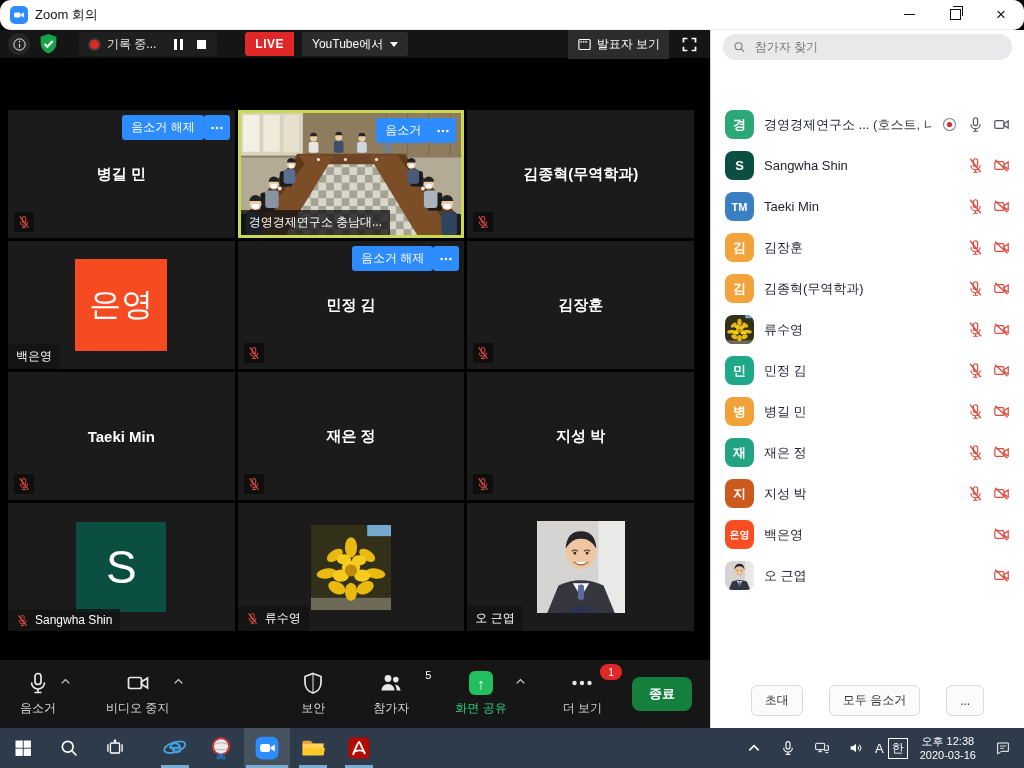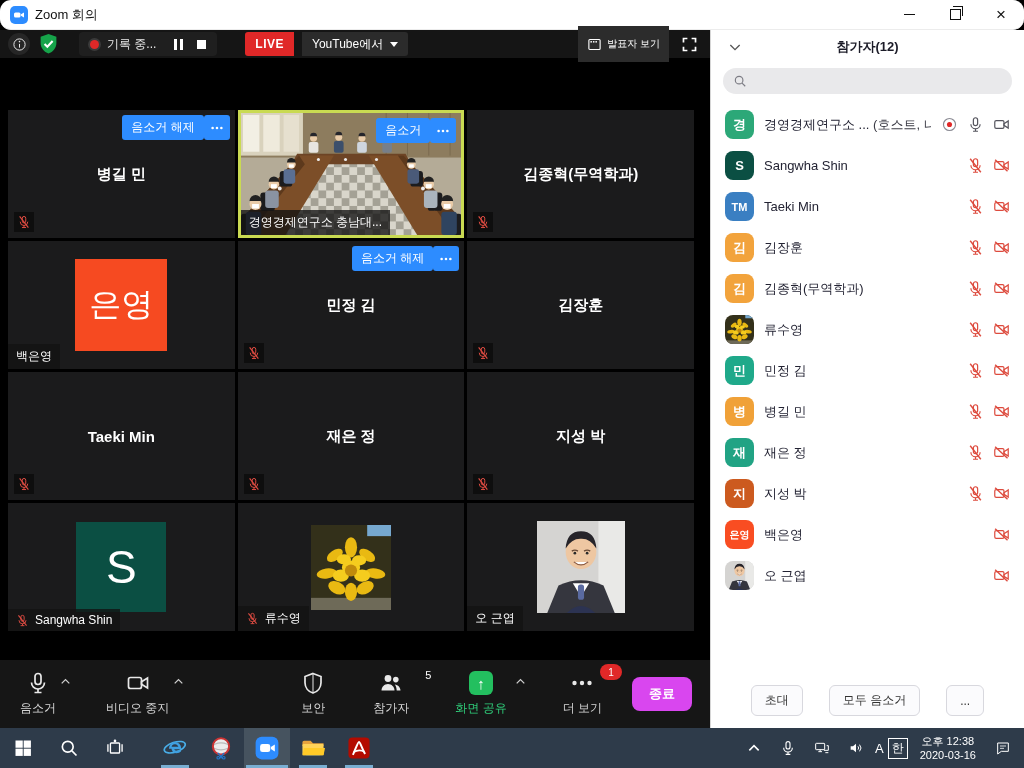--- a/index.html
+++ b/index.html
@@ -29,21 +29,21 @@
   .tb-shield{width:21px;height:22px;}
   .tb-rec{display:flex;align-items:center;gap:8px;background:#1f1f1f;border-radius:4px;height:24px;padding:0 11px;margin-left:12px;color:#ececec;font-size:12px;}
   .rec-dot{width:9px;height:9px;border-radius:50%;background:#e02828;box-shadow:0 0 0 2px #3a3a3a;}
   .rec-pause{display:flex;gap:3px;margin-left:10px;}
   .rec-pause i{display:block;width:3px;height:11px;background:#fff;}
   .rec-stop{width:9px;height:9px;background:#fff;margin-left:6px;}
   .tb-live{background:#e02828;color:#fff;font-weight:bold;font-size:12px;height:24px;padding:0 10px;display:flex;align-items:center;border-radius:3px 0 0 3px;margin-left:20px;letter-spacing:.5px;}
   .tb-yt{background:#2b2b2b;color:#fff;font-size:12px;height:24px;padding:0 10px;display:flex;gap:7px;align-items:center;border-radius:0 3px 3px 0;}
   .yt-caret{width:0;height:0;border-left:4px solid transparent;border-right:4px solid transparent;border-top:5px solid #fff;}
   .tb-right{margin-left:auto;display:flex;align-items:center;gap:12px;padding-right:4px;}
-  .tb-speaker{background:#2c2c2c;color:#fff;font-size:10px;height:36px;padding:0 9px;display:flex;align-items:center;gap:5px;}
+  .tb-speaker{background:#2c2c2c;color:#fff;font-size:12px;height:29px;padding:0 9px;display:flex;align-items:center;gap:5px;}
   .tb-speaker .ico{width:15px;height:15px;color:#fff;}
   .tb-fs{width:17px;height:17px;color:#fff;}
 
   
   .vgrid{position:absolute;left:8px;top:80px;width:686px;height:521px;display:grid;
          grid-template-columns:repeat(3,1fr);grid-template-rows:repeat(4,1fr);gap:3px;}
   .tile{position:relative;background:#1b1b1c;overflow:hidden;display:flex;align-items:center;justify-content:center;box-sizing:border-box;}
   .tile.active{border:3px solid #c9da52;}
   .tile-name{color:#fff;font-size:15px;font-weight:600;}
   .tile-controls{position:absolute;top:5px;right:5px;display:flex;z-index:3;}
@@ -60,21 +60,21 @@
 
   
   .btoolbar{position:absolute;left:0;right:0;bottom:0;height:68px;background:#161616;display:flex;align-items:center;}
   .bt-item{display:flex;flex-direction:column;align-items:center;gap:5px;color:#d6d6d6;font-size:12px;position:relative;padding:0 6px;}
   .bt-icon{width:24px;height:24px;color:#e8e8e8;position:relative;}
   .bt-caret{width:13px;height:13px;color:#cfcfcf;position:absolute;top:4px;right:-10px;}
   .bt-count{position:absolute;top:-2px;right:-16px;color:#fff;font-size:11px;}
   .bt-badge{position:absolute;top:-7px;right:-14px;min-width:16px;height:16px;border-radius:8px;background:#e02828;color:#fff;font-size:10px;display:flex;align-items:center;justify-content:center;padding:0 3px;}
   .share-sq{width:24px;height:24px;border-radius:6px;background:#23bf5f;display:flex;align-items:center;justify-content:center;color:#fff;font-size:15px;font-weight:bold;}
   .share-label{color:#2fce7a;}
-  .leave-btn{margin-left:auto;margin-right:18px;background:#d946ef;color:#fff;font-size:13px;font-weight:600;padding:8px 17px;border-radius:8px;border:none;font-family:inherit;}
+  .leave-btn{margin-left:auto;margin-right:18px;background:#15803d;color:#fff;font-size:13px;font-weight:600;padding:8px 17px;border-radius:8px;border:none;font-family:inherit;}
 
   
   .panel{position:absolute;top:30px;right:0;width:314px;bottom:40px;background:#fff;border-left:1px solid #d6d6d6;box-sizing:border-box;}
   .p-header{height:34px;position:relative;display:flex;align-items:center;}
   .p-collapse{width:16px;height:16px;color:#555;margin-left:16px;}
   .p-title{position:absolute;left:0;right:0;text-align:center;font-size:13px;font-weight:bold;color:#1c1c28;}
   .p-search{margin:4px 12px 8px;height:26px;background:#e9e9eb;border-radius:13px;display:flex;align-items:center;padding:0 10px;gap:7px;}
   .p-search .ico{width:14px;height:14px;color:#7c7c84;}
   .p-search input{border:none;background:transparent;font-size:12px;color:#333;width:100%;outline:none;font-family:inherit;}
   .p-list{position:absolute;top:74px;left:0;right:0;}
@@ -549,35 +549,28 @@
           </svg>
         </span>
         <span class="bt-badge">1</span>
       <span>더 보기</span>
     </div>
     <button class="leave-btn">종료</button>
   </div>
 </div>
 
 <div class="panel">
-  <div class="p-header">
-    <span class="p-collapse ico">
-        <svg viewBox="0 0 24 24" fill="none" stroke="currentColor" stroke-width="2">
-          <path d="M5 9l7 7 7-7"></path>
-        </svg>
-      </span>
-    <span class="p-title">참가자(12)</span>
-  </div>
   <div class="p-search">
     <span class="ico">
         <svg viewBox="0 0 24 24" fill="none" stroke="currentColor" stroke-width="2">
           <circle cx="10.5" cy="10.5" r="6.5"></circle>
           <path d="M15.5 15.5L21 21"></path>
         </svg>
       </span>
+    <input placeholder="참가자 찾기" style="">
   </div>
   <div class="p-list" id="plist">
       <div class="p-row">
         <div class="p-avatar" style="background: rgb(44, 168, 120);">경</div>
         <span class="p-name">경영경제연구소 ...<span class="p-suffix"> (호스트, 나)</span></span>
         <span class="p-icons">
           <span class="ico ">
             <svg viewBox="0 0 24 24" fill="none">
               <circle cx="12" cy="12" r="8.5" stroke="#8a8a93" stroke-width="1.6"></circle>
               <circle cx="12" cy="12" r="3.6" fill="#e02828"></circle>

